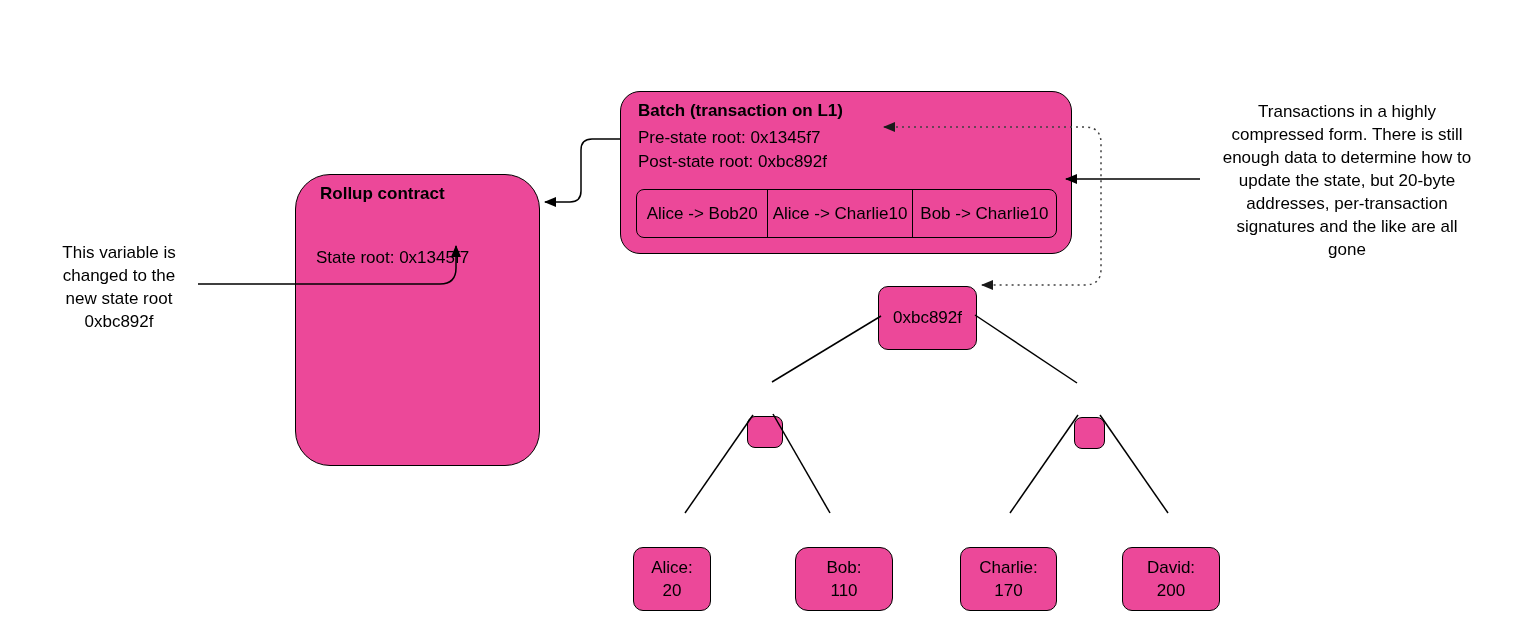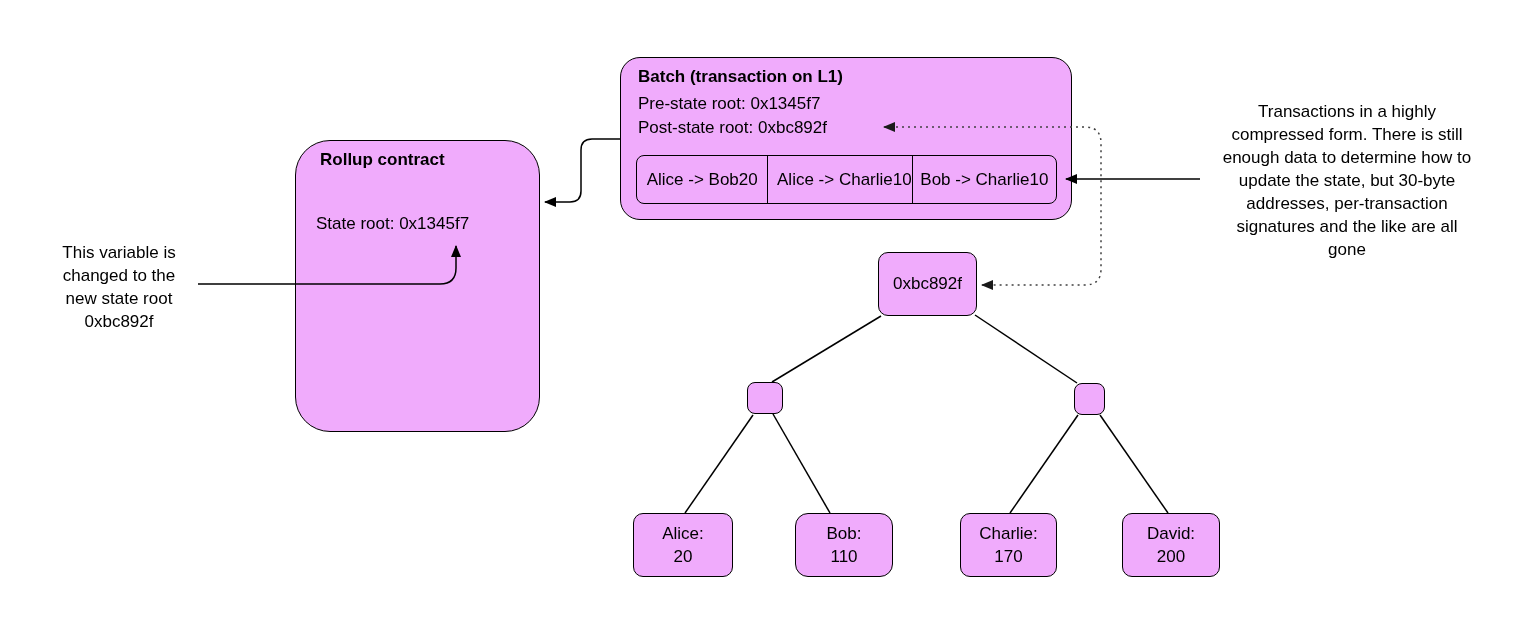--- a/index.html
+++ b/index.html
@@ -6,21 +6,21 @@
   .canvas{
     position:relative;width:1538px;height:628px;
     background:var(--color-background,#fff);
     font-family:"Liberation Sans",sans-serif;
     font-size:17px;color:var(--color-text,#000);
     overflow:hidden;
   }
   .box{
     position:absolute;box-sizing:border-box;
     border:1.5px solid var(--color-stroke,#000);
-    background:#f0abfc;z-index:1;
+    background:#ec4899;z-index:1;margin-top:34px;
   }
   .note{
     position:absolute;text-align:center;line-height:23px;
     white-space:pre-line;z-index:1;
   }
   .abs{position:absolute;}
   .bold{font-weight:bold;}
   
   .rollup{left:295px;top:140px;width:245px;height:292px;border-radius:35px;}
   .rollup-title{left:24px;top:9px;}
@@ -33,32 +33,32 @@
   .tx-table{
     position:absolute;left:15px;top:97px;width:421px;height:49px;
     box-sizing:border-box;border:1.5px solid var(--color-stroke,#000);
     border-radius:8px;display:flex;overflow:hidden;
   }
   .tx-cell{
     display:flex;flex-direction:row;align-items:center;justify-content:center;
     line-height:22px;box-sizing:border-box;
   }
   .tx-cell.c0{width:131px;}
-  .tx-cell.c1{width:145px;border-left:1.5px solid var(--color-stroke,#000);justify-content:flex-end;}
+  .tx-cell.c1{width:145px;border-left:1.5px solid var(--color-stroke,#000);}
   .tx-cell.c2{width:145px;border-left:1.5px solid var(--color-stroke,#000);}
   
   .tree-root{left:878px;top:252px;width:99px;height:64px;border-radius:10px;
     display:flex;align-items:center;justify-content:center;}
   .mnode{border-radius:8px;}
   .mnode.left{left:747px;top:382px;width:36px;height:32px;}
   .mnode.right{left:1074px;top:383px;width:31px;height:32px;}
   .leaf{top:513px;height:64px;border-radius:10px;
     display:flex;flex-direction:column;align-items:center;justify-content:center;
     line-height:23px;}
-  .leaf.l0{left:633px;width:100px;align-items:center;}
+  .leaf.l0{left:633px;width:78px;align-items:center;}
   .leaf.l1{left:795px;width:98px;border-radius:13px;}
   .leaf.l2{left:960px;width:97px;}
   .leaf.l3{left:1122px;width:98px;}
   
   .left-note{left:34px;top:241px;width:170px;}
   .right-note{left:1192px;top:100px;width:310px;}
   
   .connectors{position:absolute;left:0;top:0;z-index:2;pointer-events:none;}
   .edge{stroke:var(--color-stroke,#000);stroke-width:1.5;fill:none;}
   .arrow-line{stroke:var(--color-stroke,#000);stroke-width:1.5;fill:none;}
@@ -96,21 +96,21 @@
       <div class="tx-cell c2">
         <span>Bob -&gt; Charlie</span>
         <span>10</span>
       </div>
     </div>
   </div>
 
   <div class="note right-note">Transactions in a highly
 compressed form. There is still
 enough data to determine how to
-update the state, but 30-byte
+update the state, but 20-byte
 addresses, per-transaction
 signatures and the like are all
 gone</div>
 
   <div class="box tree-root">
     <span>0xbc892f</span>
   </div>
   <div class="box mnode left"></div>
   <div class="box mnode right"></div>
 

